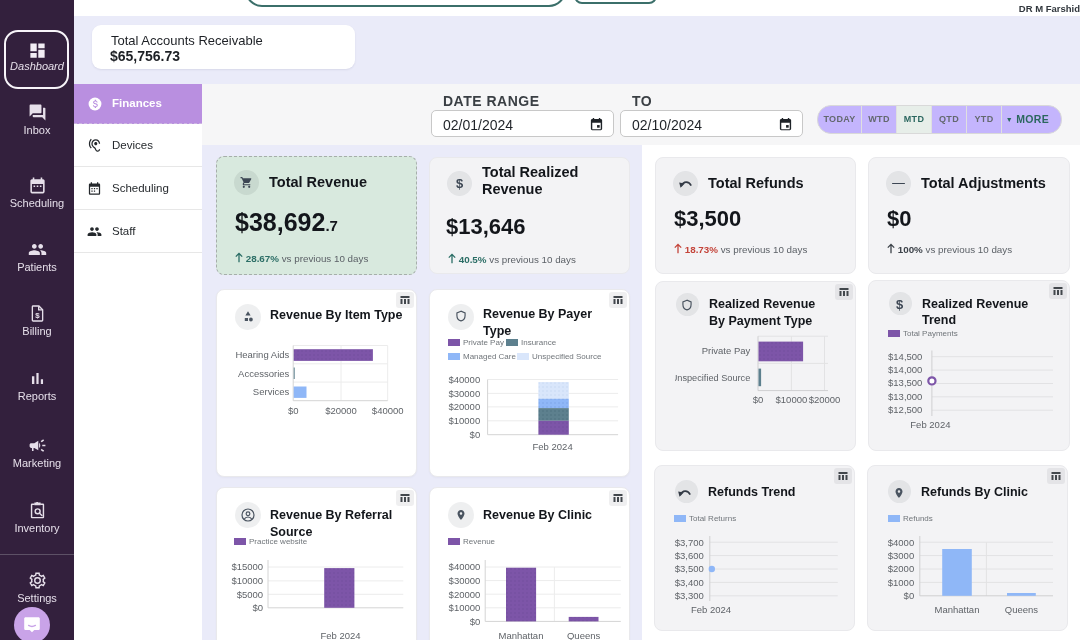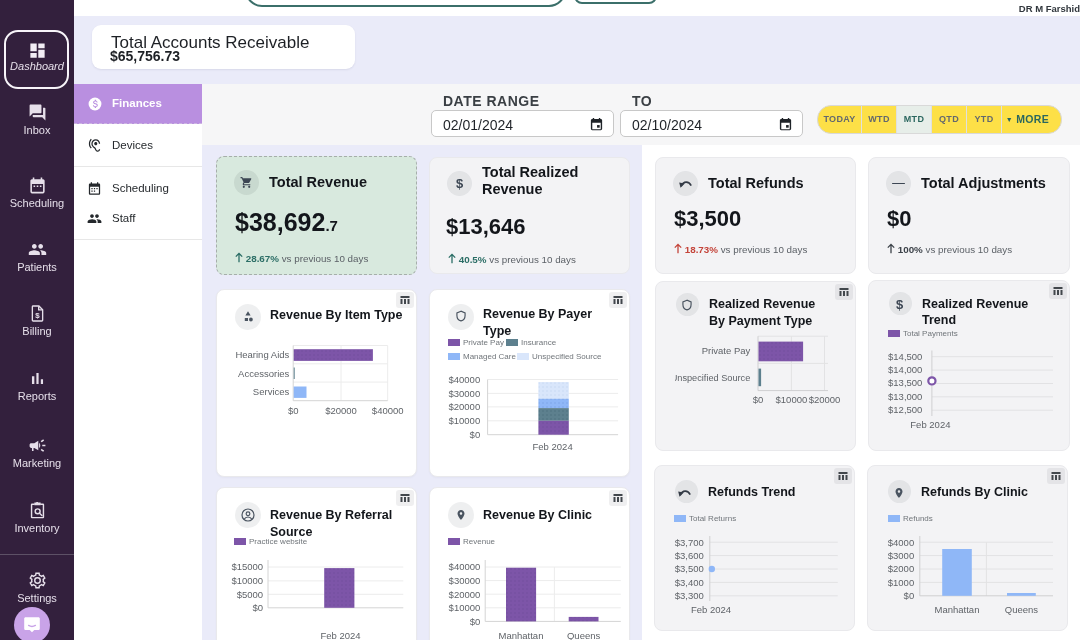--- a/index.html
+++ b/index.html
@@ -18,38 +18,38 @@
 
 
 #topbar { left:74px; top:0; width:1006px; height:16px; background:#fff; }
 #searchpill { position:absolute; left:171px; top:-27px; width:321px; height:34px; border:2px solid #3b6f6a; border-radius:17px; background:#fff; }
 #searchbtn { position:absolute; left:500px; top:-25px; width:83px; height:29px; border:2px solid #3b6f6a; border-radius:8px; background:#fff; }
 #username { position:absolute; right:0px; top:3px; font-size:9.5px; font-weight:bold; color:#31373d; }
 
 
 #band { left:74px; top:16px; width:1006px; height:68px; background:#eaebf9; }
 #arcard { position:absolute; left:18px; top:9px; width:263px; height:44px; background:#fff; border-radius:9px; box-shadow:0 1px 2px rgba(60,60,100,0.10); }
-#arcard .t1 { position:absolute; left:19px; top:8px; font-size:17px; color:#1d2025; }
+#arcard .t1 { position:absolute; left:19px; top:8px; font-size:13px; color:#1d2025; }
 #arcard .t2 { position:absolute; left:18px; top:23px; font-size:14px; font-weight:bold; color:#1d2025; }
 
 
 #submenu { left:74px; top:84px; width:128px; height:556px; background:#fff; }
 .sm-item { position:absolute; left:0; width:128px; height:42px; border-bottom:1px solid #e7e7e7; background:#fff; }
 .sm-item .ic { position:absolute; left:13px; top:13px; width:15px; height:15px; }
 .sm-item .tx { position:absolute; left:38px; top:14px; font-size:11.5px; color:#262a2e; }
 #sm-fin { top:0; height:40px; background:#b98fe0; border-bottom:1px dashed #cdb6e2; }
 #sm-fin .tx { color:#fff; font-weight:bold; top:13px; }
 
 
 #toolbar { left:202px; top:84px; width:878px; height:61px; background:#f6f6f7; }
 .tlabel { position:absolute; font-size:14px; font-weight:bold; color:#3a3f44; letter-spacing:0.5px;padding-left:12px; }
 .tinput { position:absolute; height:27px; background:#fff; border:1px solid #c8c8c8; border-radius:5px; font-size:14px; color:#1f2328; }
 .tinput .d { position:absolute; left:11px; top:6px; }
 .tinput svg { position:absolute; right:9px; top:6px; }
-#btngroup { position:absolute; left:615px; top:21px; width:245px; height:29px; background:#fde047; border:1px solid #d9d9d9; border-radius:14px; }
+#btngroup { position:absolute; left:615px; top:21px; width:245px; height:29px; background:#c4b5fd; border:1px solid #d9d9d9; border-radius:14px; }
 .bcell { position:absolute; top:0; height:27px; border-right:1px solid #e0e0e0; text-align:center; font-size:9px; font-weight:bold; color:#63686e; line-height:27px; letter-spacing:0.3px; }
 #bmtd { background:#e7eee9; color:#2b675f; }
 #bmore { position:absolute; right:12px; top:6.5px; font-size:10.5px; font-weight:bold; color:#2b675f; letter-spacing:0.3px; }
 
 
 #content-lav { left:202px; top:145px; width:440px; height:495px; background:#eaebf9; }
 
 .card { position:absolute; border-radius:8px; }
 .card-w { background:#fff; border:1px solid #e9e9ec; box-shadow:0 1px 2px rgba(40,40,80,0.04); }
 .card-g { background:#f3f3f5; border:1px solid #e9e9ec; }
@@ -126,21 +126,21 @@
         <path fill="#24282c" d="M17 20c-.29 0-.56-.06-.76-.15-.71-.37-1.21-.88-1.71-2.38-.51-1.56-1.47-2.29-2.39-3-.79-.61-1.61-1.24-2.32-2.53C9.29 10.98 9 9.93 9 9c0-2.8 2.2-5 5-5s5 2.2 5 5h2c0-3.93-3.07-7-7-7S7 5.07 7 9c0 1.26.38 2.65 1.07 3.9.91 1.65 1.98 2.48 2.85 3.15.81.62 1.39 1.07 1.71 2.05.6 1.82 1.37 2.84 2.73 3.55.51.23 1.16.35 1.64.35 2.21 0 4-1.79 4-4h-2c0 1.1-.9 2-2 2zM7.64 2.64 6.22 1.22C4.23 3.21 3 5.96 3 9s1.23 5.79 3.22 7.78l1.41-1.41C6.01 13.74 5 11.49 5 9s1.01-4.74 2.64-6.36zM11.5 9c0 1.38 1.12 2.5 2.5 2.5s2.5-1.12 2.5-2.5-1.12-2.5-2.5-2.5S11.5 7.62 11.5 9z"></path>
       </svg>
     <div class="tx">Devices</div>
   </div>
   <div class="sm-item" style="top:84px;">
     <svg class="ic" viewBox="0 0 24 24">
         <path fill="#24282c" d="M19 4h-1V2h-2v2H8V2H6v2H5c-1.1 0-2 .9-2 2v14c0 1.1.9 2 2 2h14c1.1 0 2-.9 2-2V6c0-1.1-.9-2-2-2zm0 16H5V9h14v11zM7 11h2v2H7v-2zm4 0h2v2h-2v-2zm4 0h2v2h-2v-2zm-8 4h2v2H7v-2zm4 0h2v2h-2v-2z"></path>
       </svg>
     <div class="tx">Scheduling</div>
   </div>
-  <div class="sm-item" style="top:114px;padding-left:38px;">
+  <div class="sm-item" style="top:127px;padding-left:38px;">
     <svg class="ic" viewBox="0 0 24 24">
         <path fill="#24282c" d="M16 11c1.66 0 2.99-1.34 2.99-3S17.66 5 16 5s-3 1.34-3 3 1.34 3 3 3zm-8 0c1.66 0 2.99-1.34 2.99-3S9.66 5 8 5 5 6.34 5 8s1.34 3 3 3zm0 2c-2.33 0-7 1.17-7 3.5V19h14v-2.5c0-2.33-4.67-3.5-7-3.5zm8 0c-.29 0-.62.02-.97.05 1.16.84 1.97 1.97 1.97 3.45V19h6v-2.5c0-2.33-4.67-3.5-7-3.5z"></path>
       </svg>
     <div class="tx">Staff</div>
   </div>
 </div>
 
 <div class="abs" id="sidebar">
   <div id="dash-box"></div>
   <div class="sb-item" style="top:41px;font-style:italic;">

